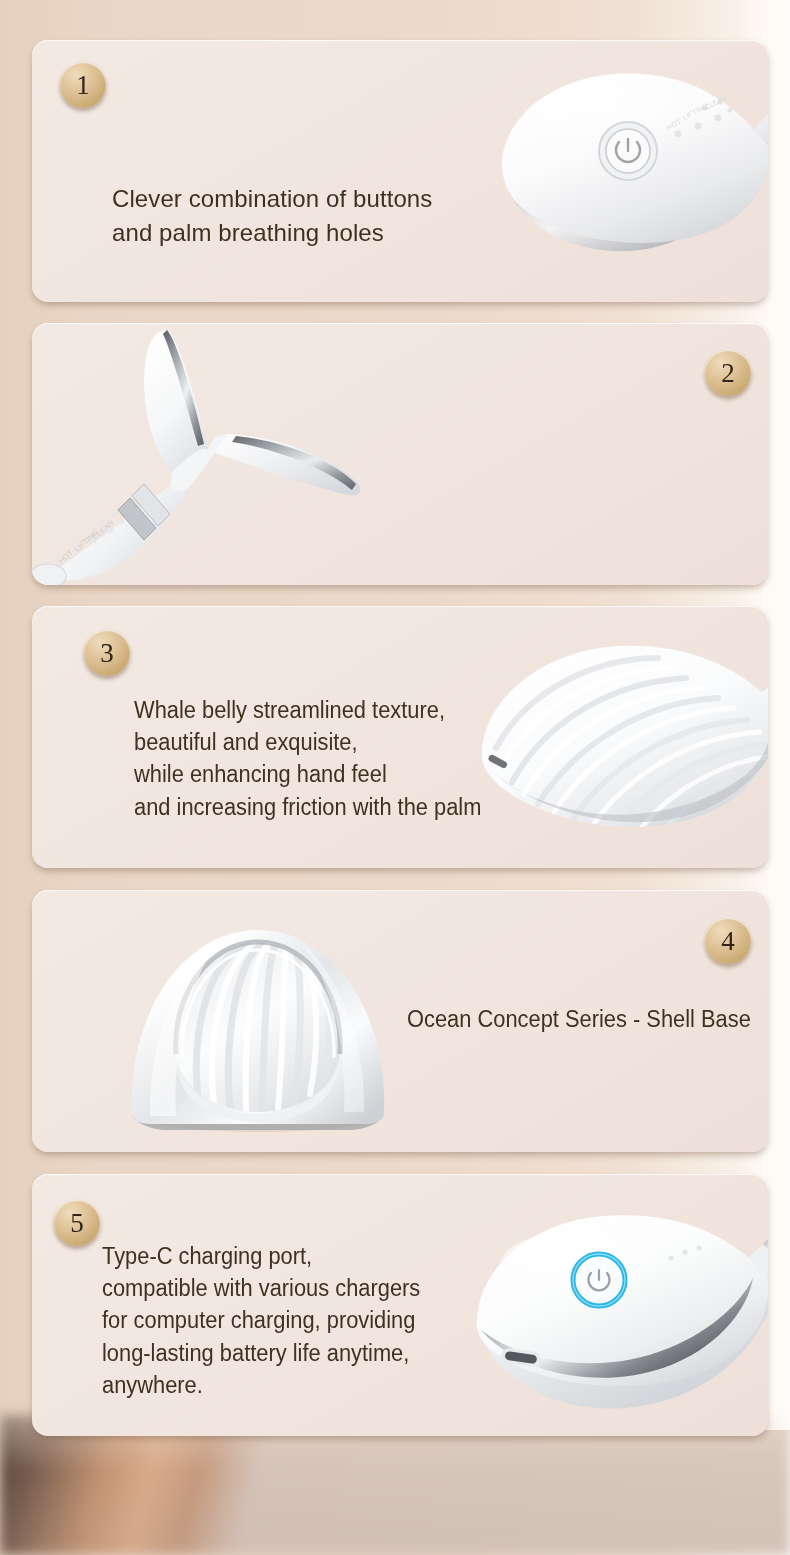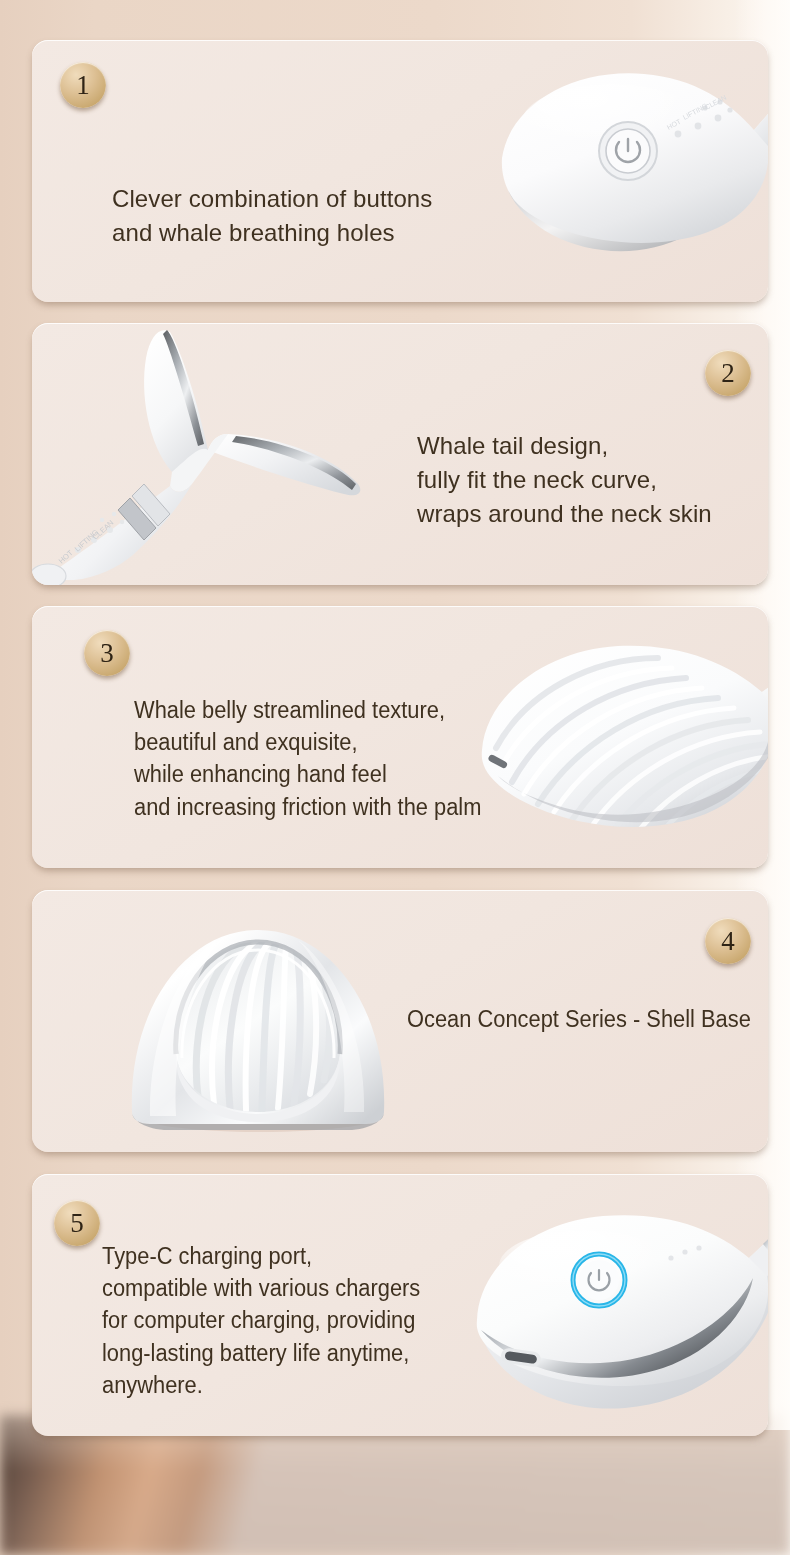--- a/index.html
+++ b/index.html
@@ -131,21 +131,21 @@
           <text transform="rotate(-28 200 98)" x="196" y="98">HOT</text>
           <text transform="rotate(-28 216 88)" x="212" y="88">LIFTING</text>
           <text transform="rotate(-28 238 78)" x="234" y="78">CLEAN</text>
         </g>
       </svg>
     </div>
 
     <div class="badge" style="left:28px; top:22px;">1</div>
 
     <div class="ctext t-wide" style="left:80px; top:142px; width:430px;">Clever combination of buttons
-and whale breathing holes</div>
+and palm breathing holes</div>
   </div>
 </div>
 
 <div class="card" style="left:32px; top:323px; width:736px; height:262px;">
   <div class="card-inner">
     <div class="art" style="left:-10px; top:-5px; width:400px; height:270px;">
       <svg width="400" height="270" viewBox="0 0 400 270">
         <defs>
           <linearGradient id="b2flukeL" x1="0.2" y1="0" x2="0.7" y2="1">
             <stop offset="0%" stop-color="#ffffff"></stop>
@@ -201,23 +201,20 @@
           <text transform="rotate(-42 60 230)" x="54" y="230">LIFTING</text>
           <text transform="rotate(-42 78 218)" x="72" y="218">CLEAN</text>
         </g>
 
         <ellipse cx="26" cy="258" rx="18" ry="12" fill="#f0f1f3" stroke="#d7dade" stroke-width="1.2"></ellipse>
       </svg>
     </div>
 
     <div class="badge" style="left:673px; top:27px;">2</div>
 
-    <div class="ctext t-wide" style="left:385px; top:106px; width:350px;">Whale tail design,
-fully fit the neck curve,
-wraps around the neck skin</div>
   </div>
 </div>
 
 <div class="card" style="left:32px; top:606px; width:736px; height:262px;">
   <div class="card-inner">
     <div class="art" style="left:430px; top:-6px; width:350px; height:280px;">
       <svg width="350" height="280" viewBox="0 0 350 280">
         <defs>
           <linearGradient id="b3body" x1="0.1" y1="0.05" x2="0.85" y2="0.95">
             <stop offset="0%" stop-color="#ffffff"></stop>

